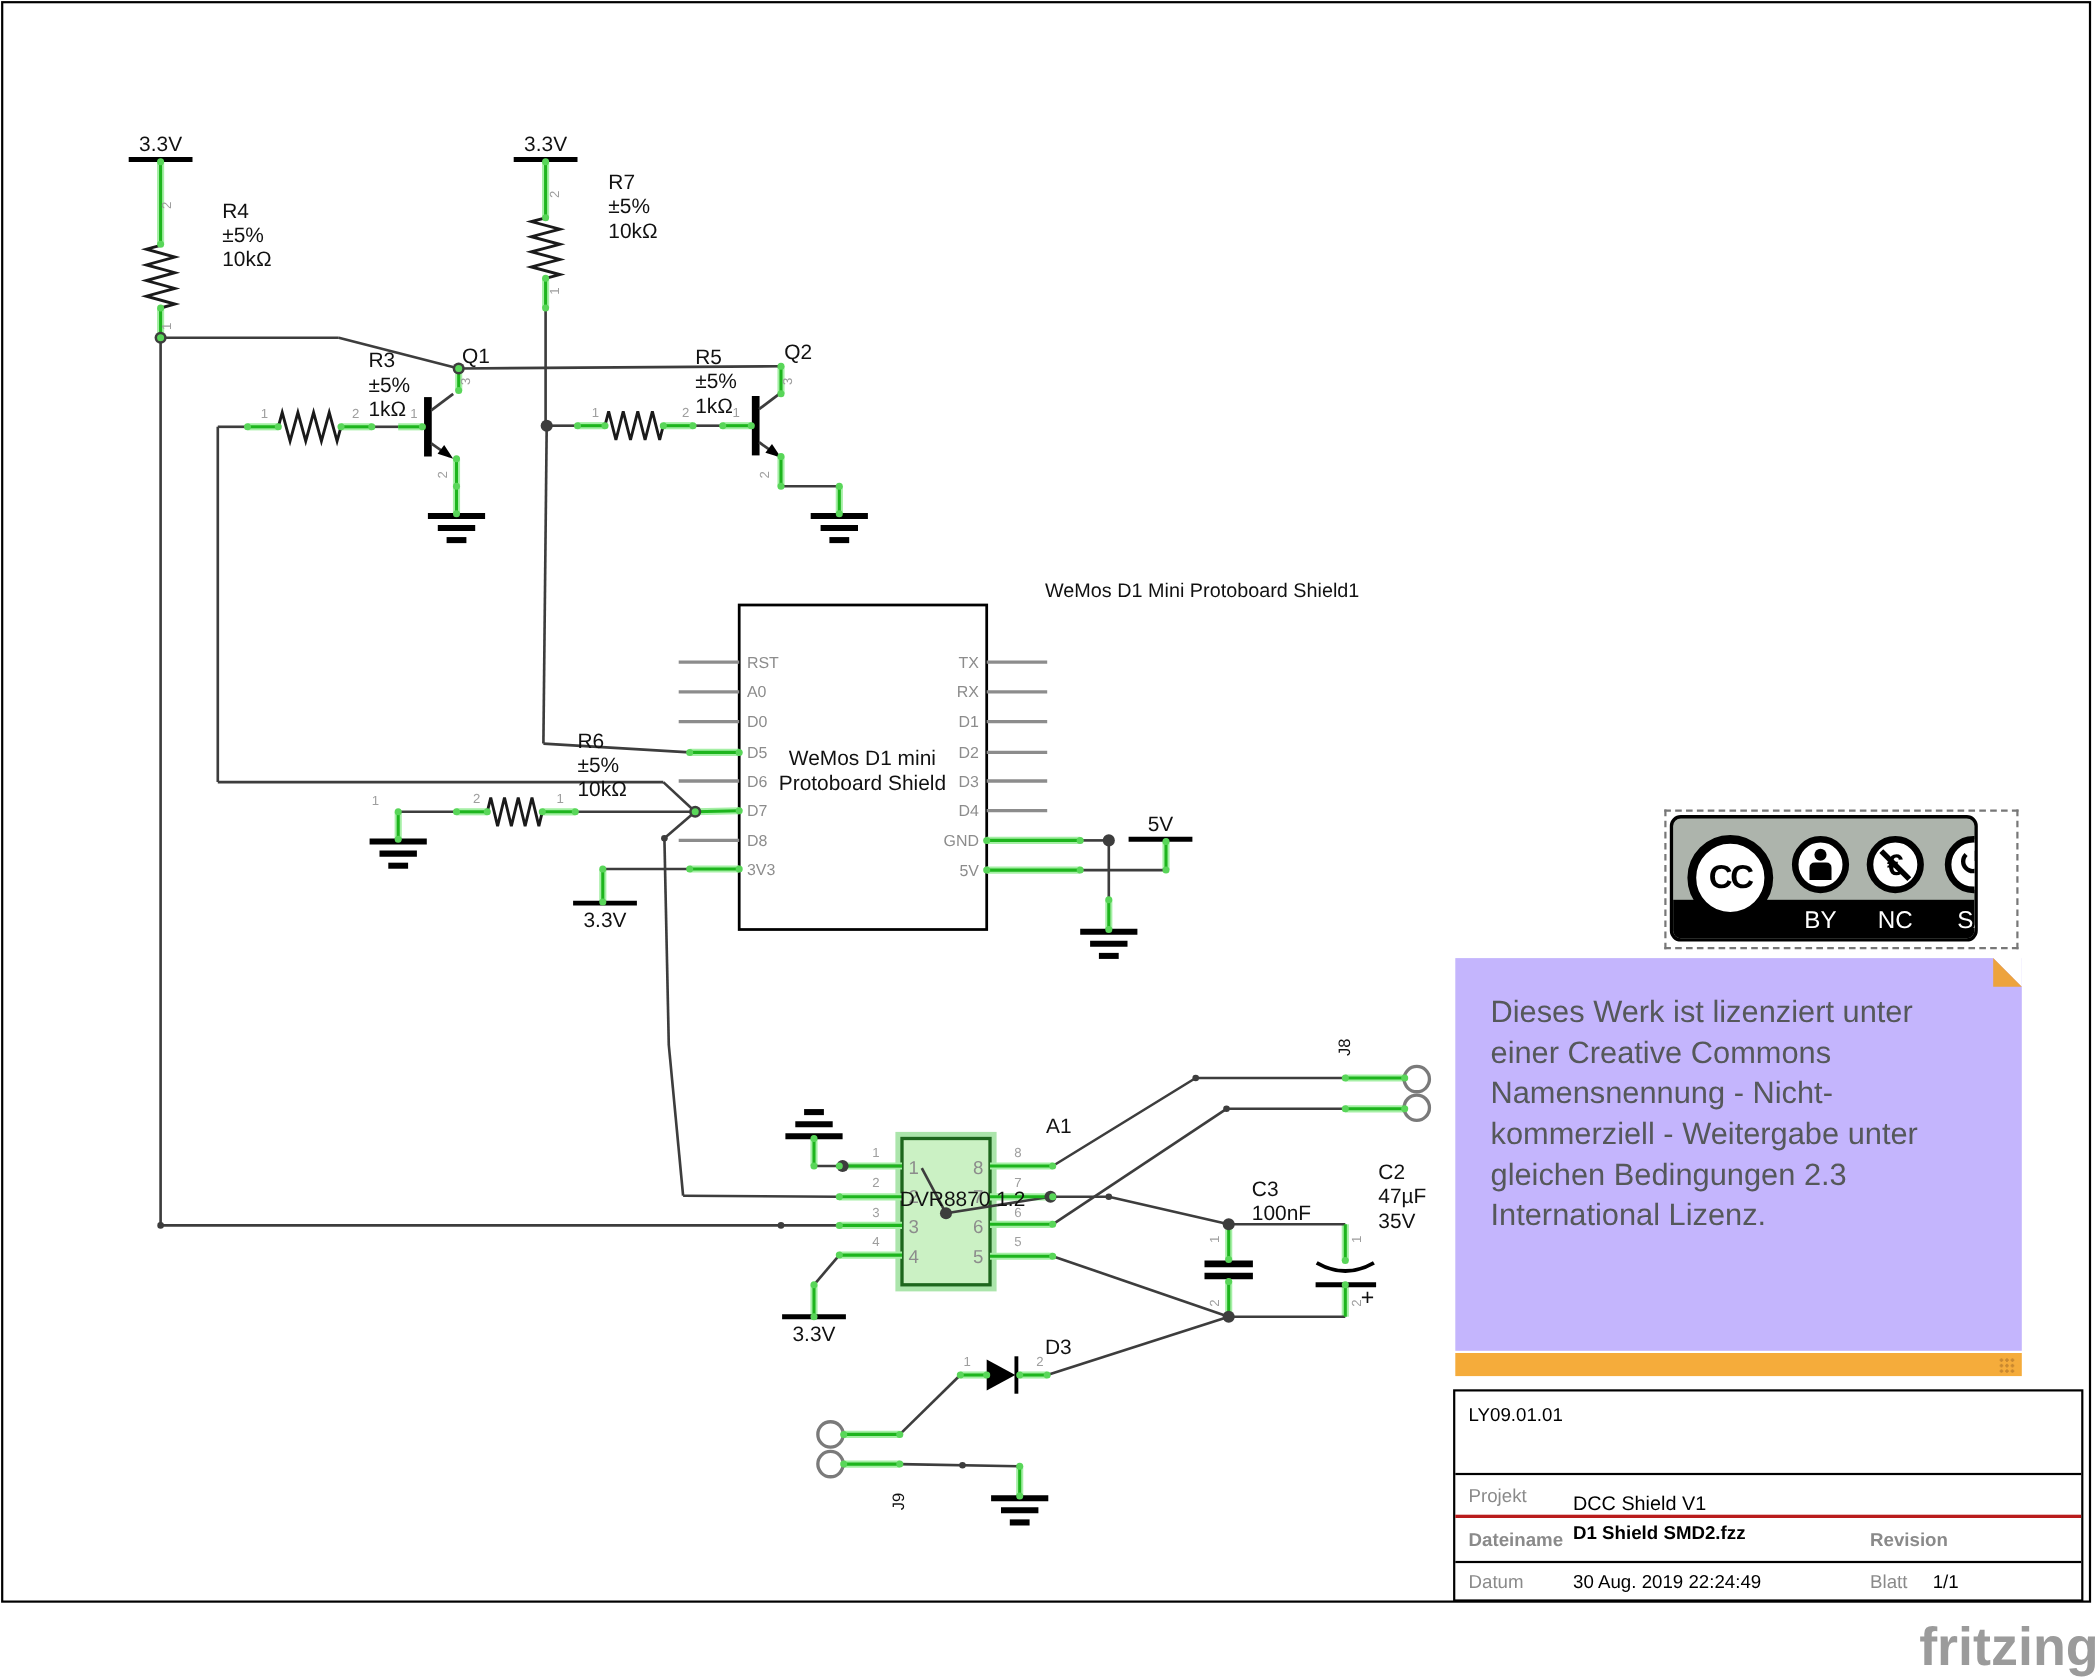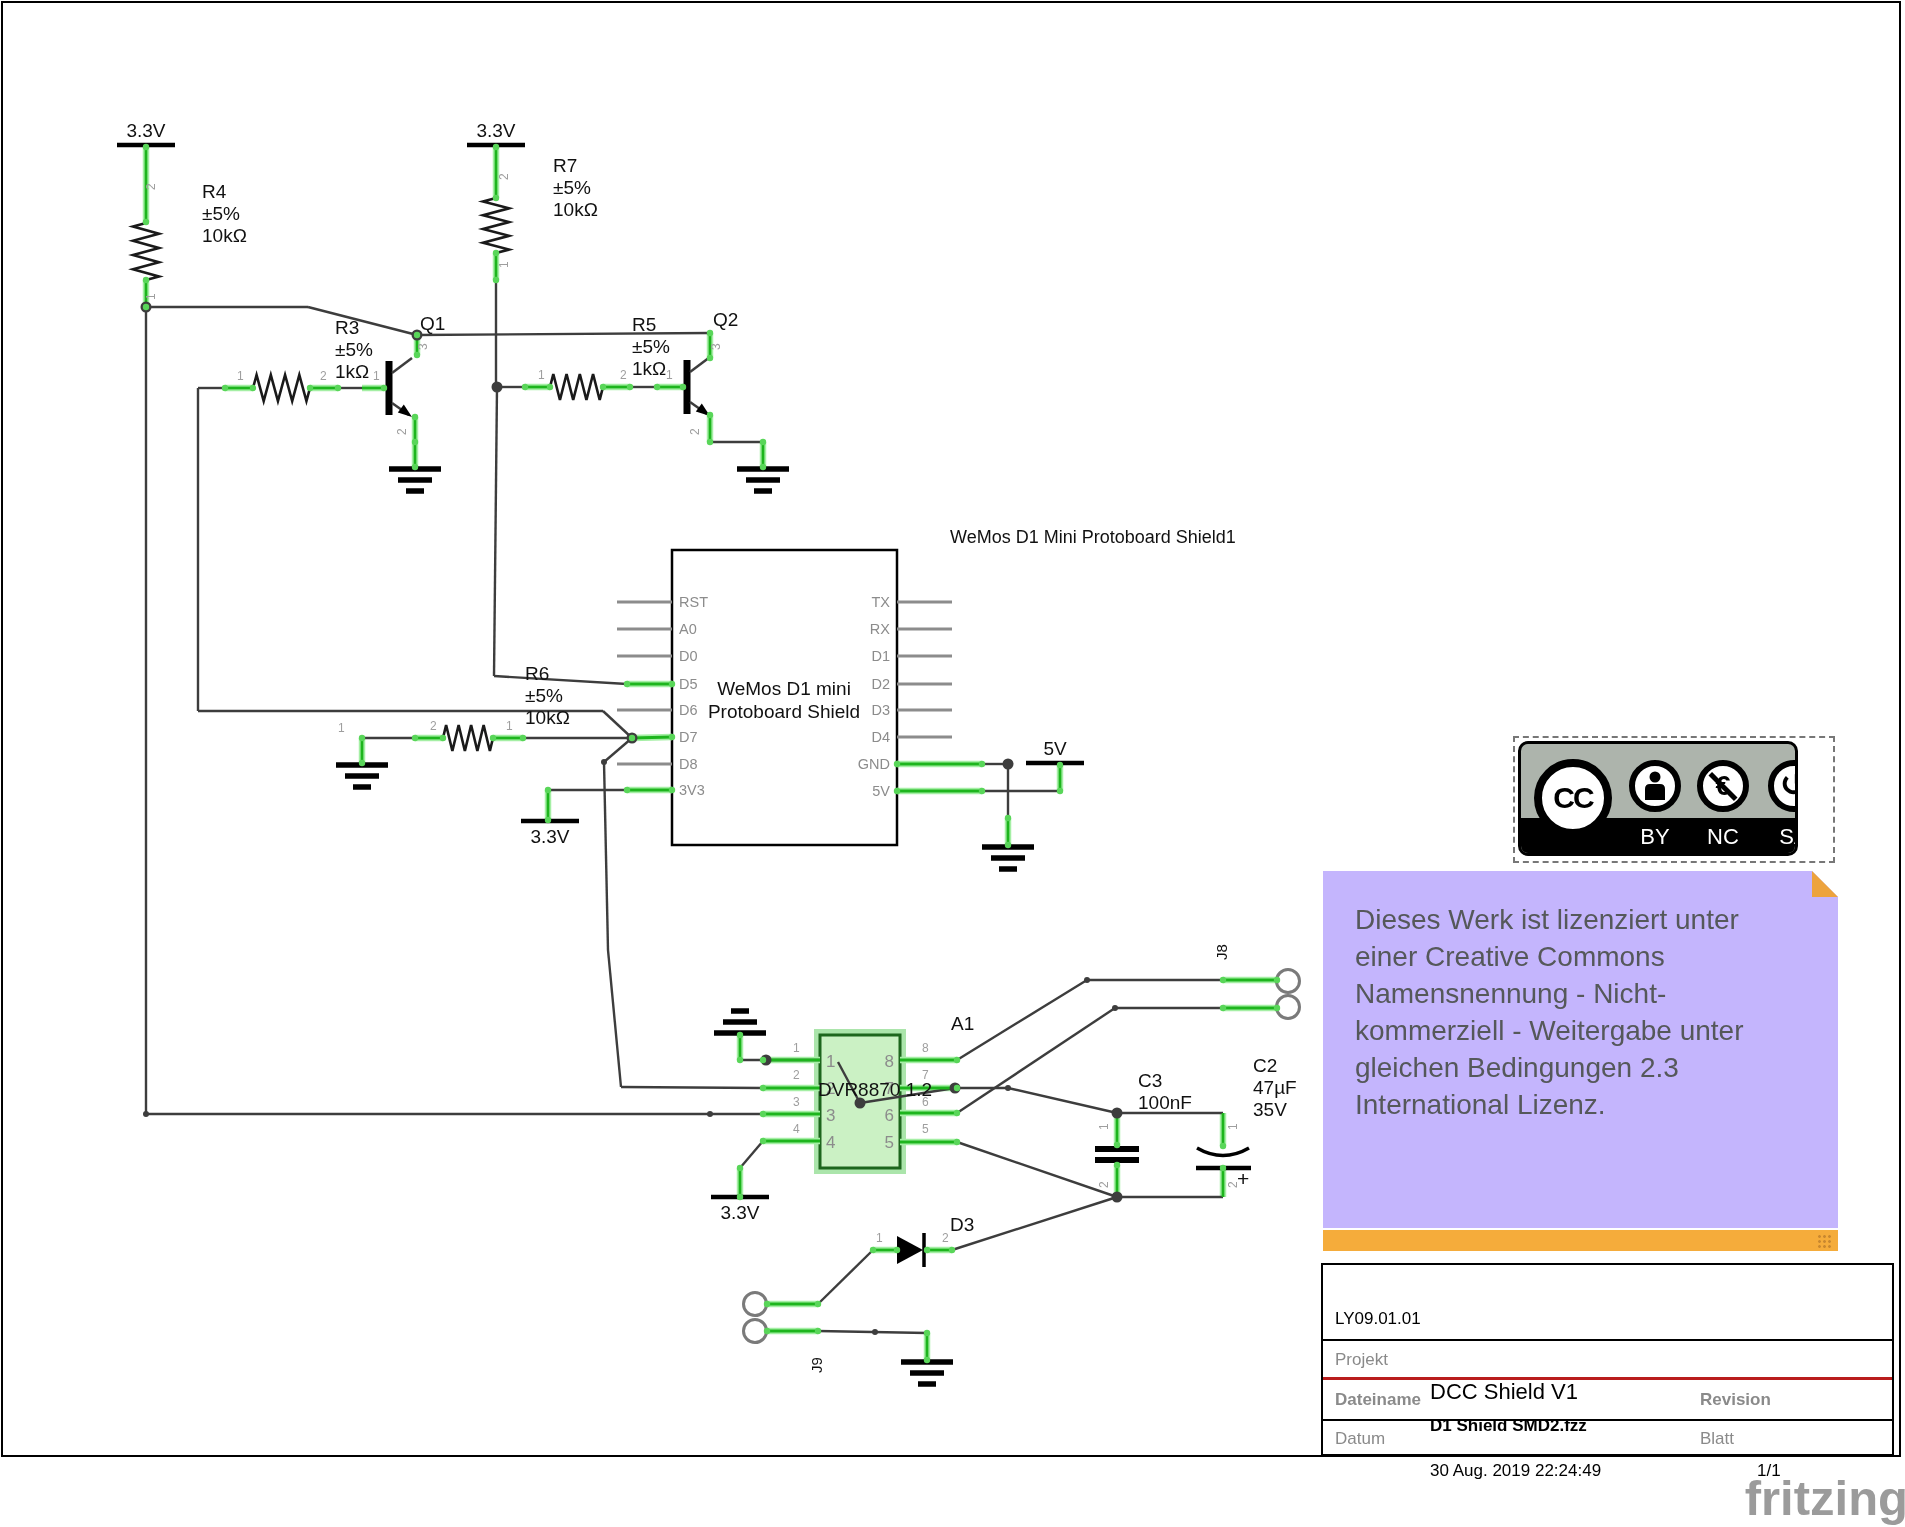--- a/index.html
+++ b/index.html
@@ -44,21 +44,21 @@
             background-size:5px 5px;}
   
   #tblock{position:absolute;left:1321px;top:1263px;width:573px;height:193px;
           border:2px solid #000;box-sizing:border-box;font-size:17px;color:#000;}
   .trow{position:absolute;left:0;width:100%;box-sizing:border-box;}
   #trow1{top:0;height:74px;}
   #trow2{top:74px;height:38px;border-top:2px solid #000;}
   #trow3{top:112px;height:42px;border-top:3px solid #b91c1c;font-weight:bold;}
   #trow4{top:154px;height:37px;border-top:2px solid #000;}
   .tlab{position:absolute;color:#8a8a8a;}
-  .tval{position:absolute;color:#000;margin-top:32px;}
+  .tval{position:absolute;color:#000;}
   
   #fritzing{position:absolute;right:-3px;top:1470px;font-size:49px;font-weight:bold;
             color:#9b9b9b;letter-spacing:0px;}
 </style>
 </head>
 <body>
 
 <div id="frame"></div>
 
 <svg id="schematic" width="1905" height="1527" viewBox="0 0 1905 1527">
@@ -501,21 +501,21 @@
 <div id="lic-strip">
   <div id="lic-dots"></div>
 </div>
 
 <div id="tblock">
   <div class="trow" id="trow1">
     <div class="tval" style="left:12px;top:12px;">LY09.01.01</div>
   </div>
   <div class="trow" id="trow2">
     <div class="tlab" style="left:12px;top:9px;">Projekt</div>
-    <div class="tval" style="left:107px;top:6px;font-size:22px;">DCC Shield V1</div>
+    <div class="tval" style="left:107px;top:16px;font-size:18px;">DCC Shield V1</div>
   </div>
   <div class="trow" id="trow3">
     <div class="tlab" style="left:12px;top:10px;">Dateiname</div>
     <div class="tval" style="left:107px;top:4px;">D1 Shield SMD2.fzz</div>
     <div class="tlab" style="left:377px;top:10px;">Revision</div>
     <div class="tval" style="left:455px;top:10px;"></div>
   </div>
   <div class="trow" id="trow4">
     <div class="tlab" style="left:12px;top:8px;">Datum</div>
     <div class="tval" style="left:107px;top:8px;">30 Aug. 2019 22:24:49</div>

